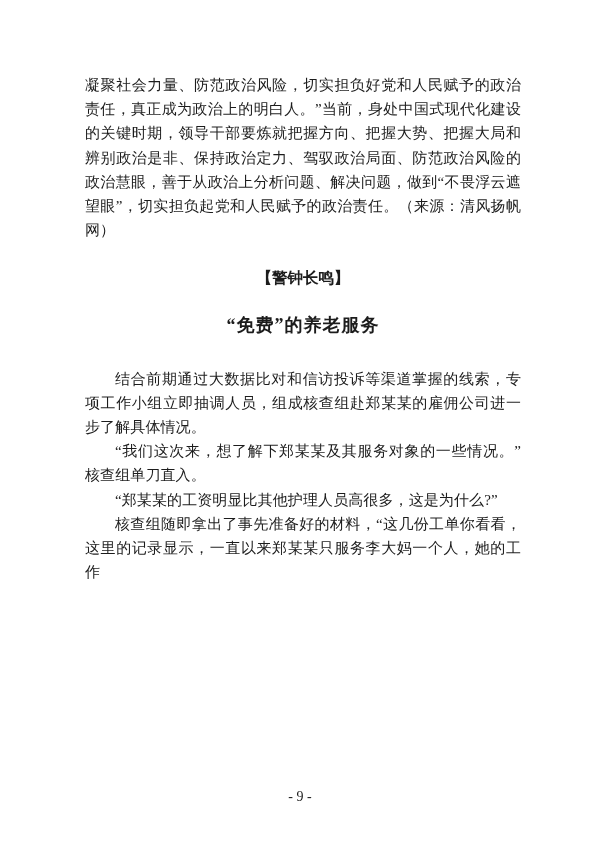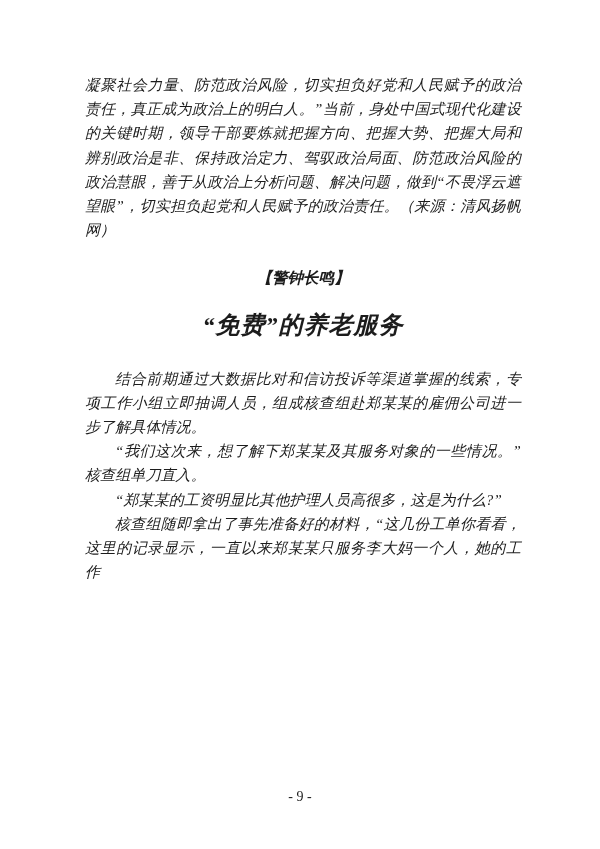--- a/index.html
+++ b/index.html
@@ -11,21 +11,20 @@
     position: relative;
     width: 600px;
     height: 849px;
     background: #ffffff;
     overflow: hidden;
     font-family: "Liberation Serif", "DejaVu Serif", serif;
     color: #1c1c1c;
   }
   .content {
     padding: 73px 79px 0 85px;
-    font-style: italic;
   }
   .body-para {
     margin: 0;
     font-size: 15px;
     line-height: 24.2px;
     text-align: justify;
     text-justify: inter-character;
     letter-spacing: 0.1px;
   }
   .body-para.indent {
@@ -33,21 +32,21 @@
   }
   .section-header {
     margin: 24px 0 0 0;
     font-size: 15.5px;
     line-height: 24.2px;
     font-weight: bold;
     text-align: center;
   }
   .article-title {
     margin: 20px 0 28px 0;
-    font-size: 24px;
+    font-size: 18px;
     line-height: 28px;
     font-weight: bold;
     text-align: center;
     letter-spacing: 1px;
   }
   .page-number {
     position: absolute;
     left: 0;
     right: 0;
     top: 787px;

